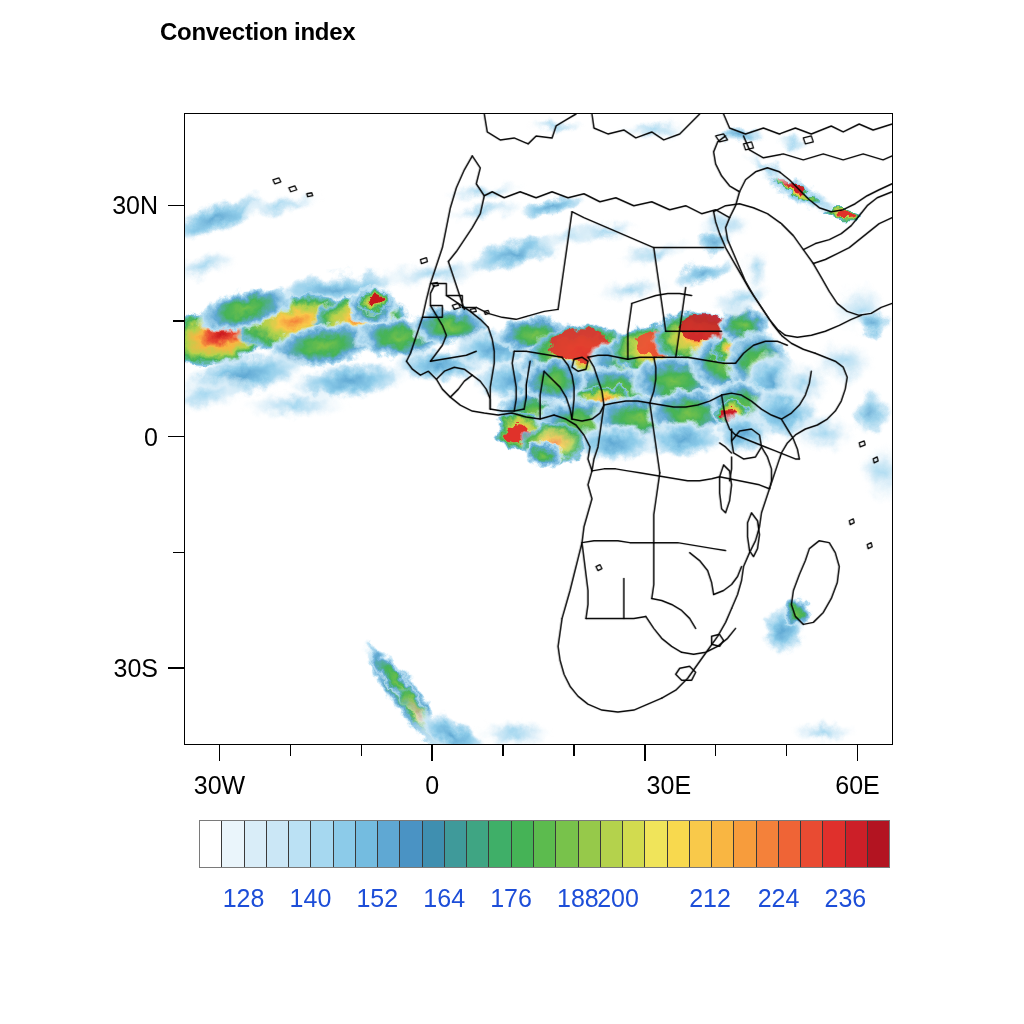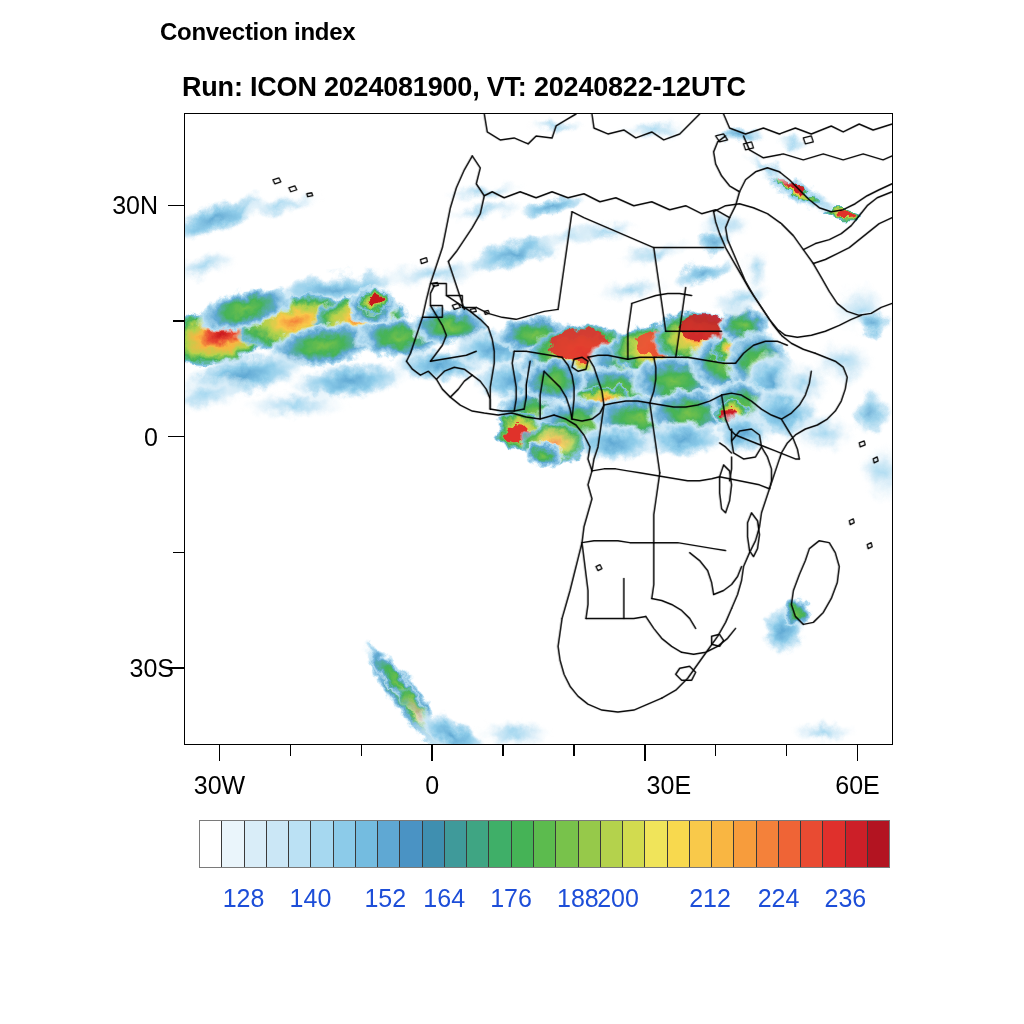--- a/index.html
+++ b/index.html
@@ -62,21 +62,20 @@
     position:absolute;font-size:25px;color:#1d4ed8;
     transform:translateX(-50%);white-space:nowrap;top:884px;
   }
 </style>
 </head>
 <body>
 
 <div id="root">
 
   <div class="title-main">Convection index</div>
-  <div class="title-sub">Run: ICON 2024081900,  VT: 20240822-12UTC</div>
 
   <div id="plot">
     <svg id="mapsvg" viewBox="0 0 709 632" preserveAspectRatio="none">
       <defs>
 
         <radialGradient id="gHot" cx="50%" cy="50%" r="50%">
           <stop offset="0%" stop-color="#c8161d"></stop>
           <stop offset="22%" stop-color="#e94b32"></stop>
           <stop offset="42%" stop-color="#f9b642"></stop>
           <stop offset="62%" stop-color="#b4d24c"></stop>
@@ -436,21 +435,21 @@
       <div class="xlab" style="left: 432.15px; top: 771px;">0</div>
       <div class="xlab" style="left: 644.85px; top: 771px; margin-left: 24px;">30E</div>
       <div class="xlab" style="left: 857.55px; top: 771px;">60E</div>
       <div class="tick y major" style="top: 667.227px; left: 168px;"></div>
       <div class="tick y" style="top: 551.617px; left: 173px;"></div>
       <div class="tick y major" style="top: 436.007px; left: 168px;"></div>
       <div class="tick y" style="top: 320.398px; left: 173px;"></div>
       <div class="tick y major" style="top: 204.788px; left: 168px;"></div>
       <div class="ylab" style="top: 205.488px; left: 0px; width: 158px;">30N</div>
       <div class="ylab" style="top: 436.707px; left: 0px; width: 158px;">0</div>
-      <div class="ylab" style="top: 667.927px; left: 0px; width: 158px; padding-left: 16px;">30S</div>
+      <div class="ylab" style="top: 667.927px; left: 0px; width: 158px;">30S</div>
     </div>
 
   <div id="cbar">
       <div class="cell" style="background: rgb(255, 255, 255);"></div>
       <div class="cell" style="background: rgb(234, 245, 251);"></div>
       <div class="cell" style="background: rgb(217, 237, 248);"></div>
       <div class="cell" style="background: rgb(203, 231, 246);"></div>
       <div class="cell" style="background: rgb(187, 225, 244);"></div>
       <div class="cell" style="background: rgb(166, 216, 240);"></div>
       <div class="cell" style="background: rgb(140, 203, 233);"></div>
@@ -475,21 +474,21 @@
       <div class="cell" style="background: rgb(244, 129, 58);"></div>
       <div class="cell" style="background: rgb(239, 100, 54);"></div>
       <div class="cell" style="background: rgb(233, 75, 50);"></div>
       <div class="cell" style="background: rgb(224, 48, 44);"></div>
       <div class="cell" style="background: rgb(204, 31, 40);"></div>
       <div class="cell" style="background: rgb(179, 20, 33);"></div>
     </div>
   <div id="cbar-labels">
       <div class="cblab" style="left: 243.581px;">128</div>
       <div class="cblab" style="left: 310.452px; text-align: center;">140</div>
-      <div class="cblab" style="left: 377.323px; margin-left: 8px;">152</div>
+      <div class="cblab" style="left: 377.323px;">152</div>
       <div class="cblab" style="left: 444.194px;">164</div>
       <div class="cblab" style="left: 511.065px;">176</div>
       <div class="cblab" style="left: 577.935px;">188</div>
       <div class="cblab" style="left: 618px;">200</div>
       <div class="cblab" style="left: 710px;">212</div>
       <div class="cblab" style="left: 778.548px; text-align: center;">224</div>
       <div class="cblab" style="left: 845.419px;">236</div>
     </div>
 
 </div>

